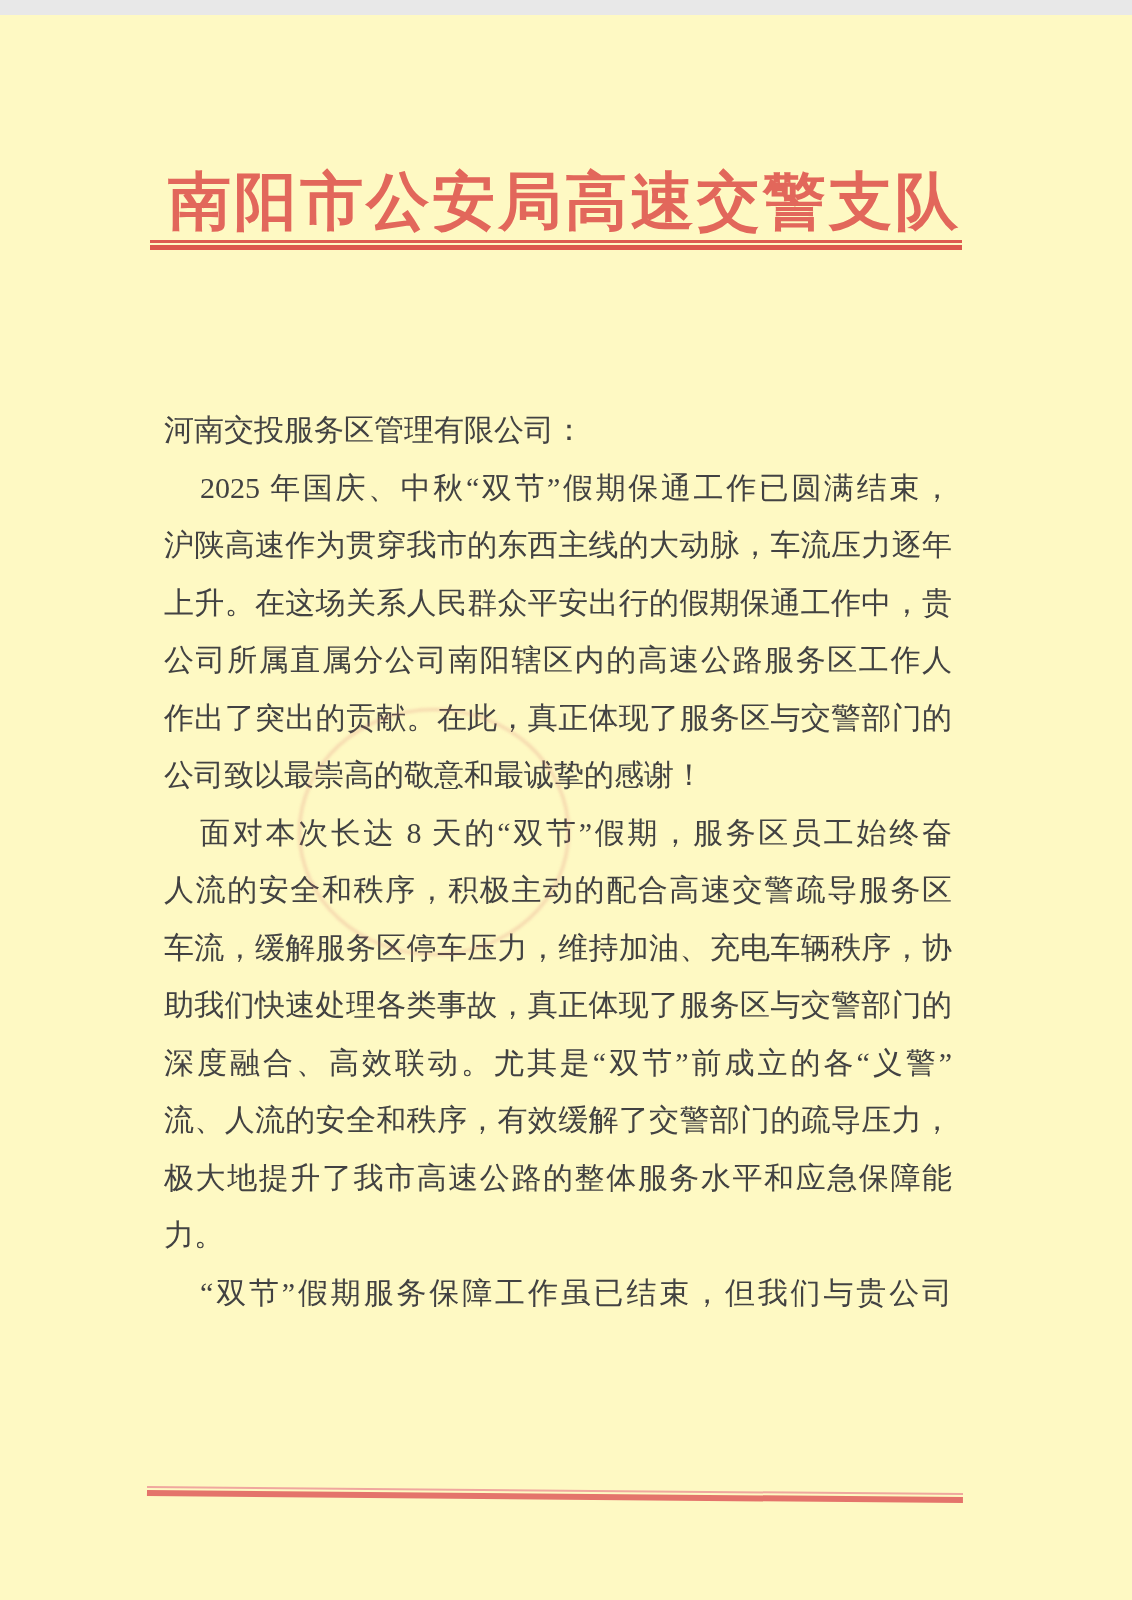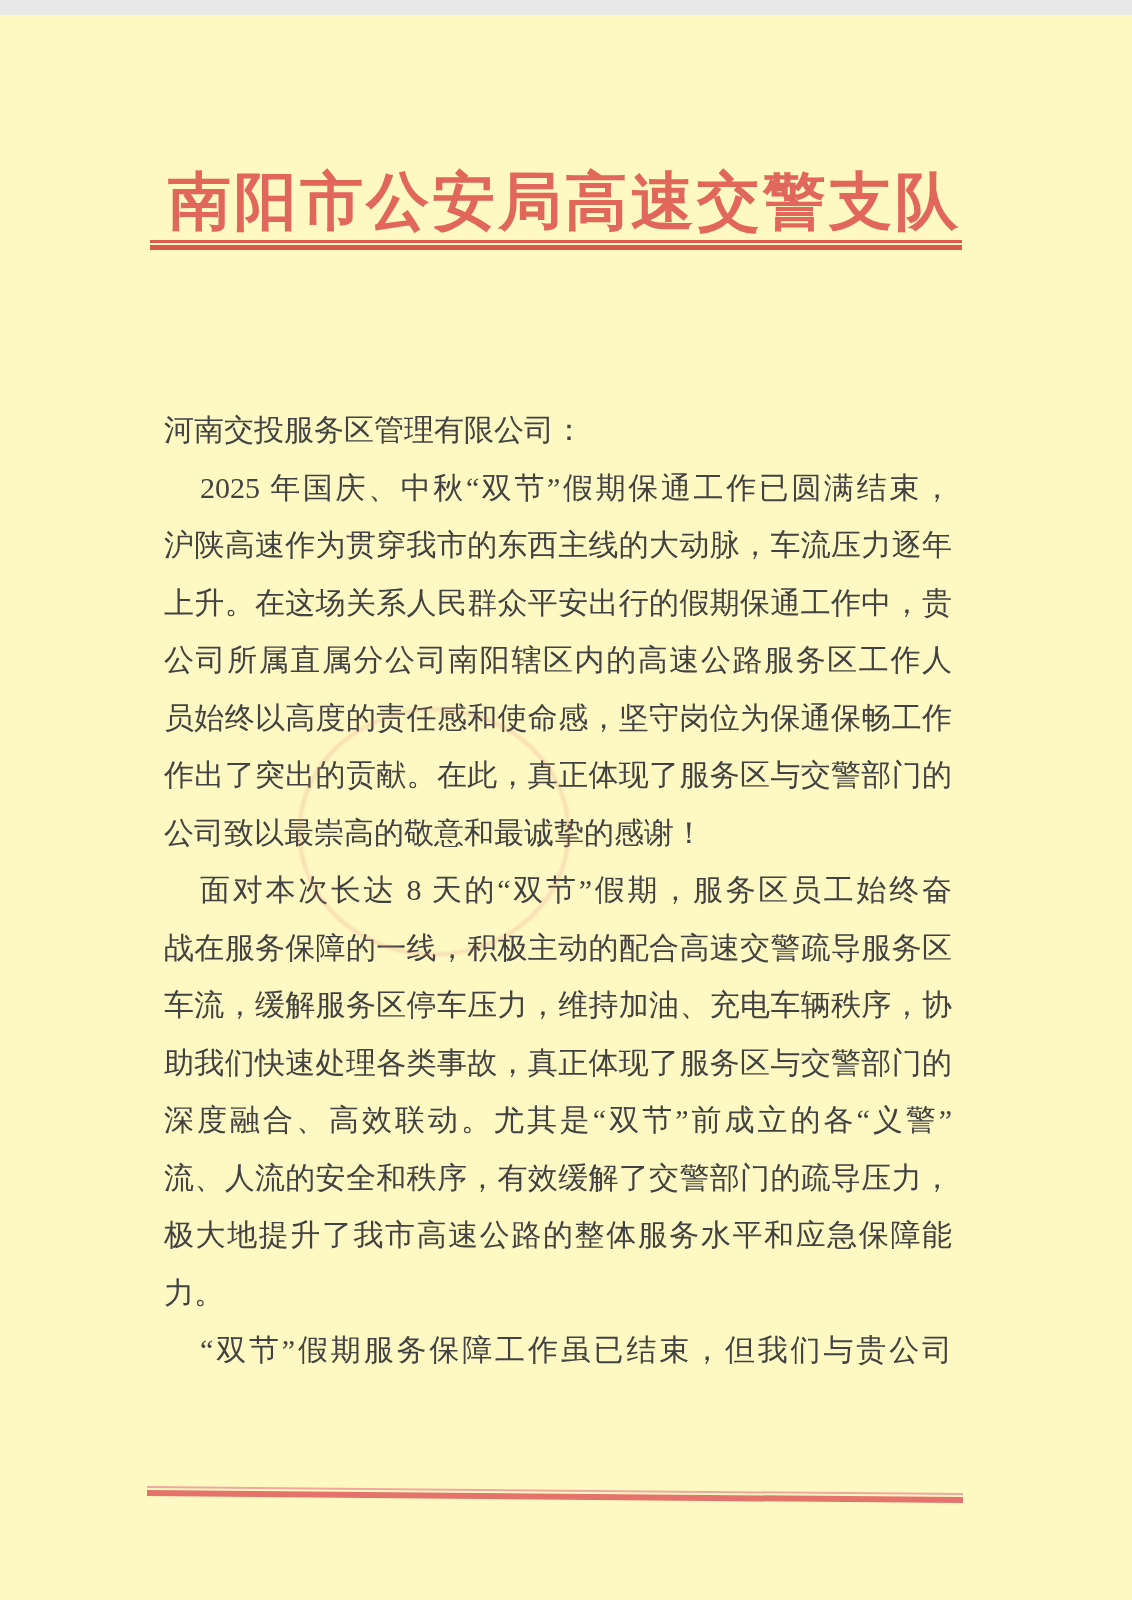--- a/index.html
+++ b/index.html
@@ -135,25 +135,24 @@
     <div class="rule-thick"></div>
   </div>
 
 
   <div class="body">
     <div class="ln end">河南交投服务区管理有限公司：</div>
     <div class="ln ind">2025 年国庆、中秋“双节”假期保通工作已圆满结束，</div>
     <div class="ln">沪陕高速作为贯穿我市的东西主线的大动脉，车流压力逐年</div>
     <div class="ln">上升。在这场关系人民群众平安出行的假期保通工作中，贵</div>
     <div class="ln">公司所属直属分公司南阳辖区内的高速公路服务区工作人</div>
-    <div class="ln">员始终以高度的责任感和使命感，坚守岗位为保通保畅工作</div>
     <div class="ln">作出了突出的贡献。在此，真正体现了服务区与交警部门的</div>
     <div class="ln end">公司致以最崇高的敬意和最诚挚的感谢！</div>
     <div class="ln ind">面对本次长达 8 天的“双节”假期，服务区员工始终奋</div>
-    <div class="ln">战在服务保障的一线，积极主动的配合高速交警疏导服务区</div>
+    <div class="ln">人流的安全和秩序，积极主动的配合高速交警疏导服务区</div>
     <div class="ln">车流，缓解服务区停车压力，维持加油、充电车辆秩序，协</div>
     <div class="ln">助我们快速处理各类事故，真正体现了服务区与交警部门的</div>
     <div class="ln">深度融合、高效联动。尤其是“双节”前成立的各“义警”</div>
     <div class="ln">流、人流的安全和秩序，有效缓解了交警部门的疏导压力，</div>
     <div class="ln">极大地提升了我市高速公路的整体服务水平和应急保障能</div>
     <div class="ln end">力。</div>
     <div class="ln ind">“双节”假期服务保障工作虽已结束，但我们与贵公司</div>
   </div>
 
   <div class="seal"></div>

